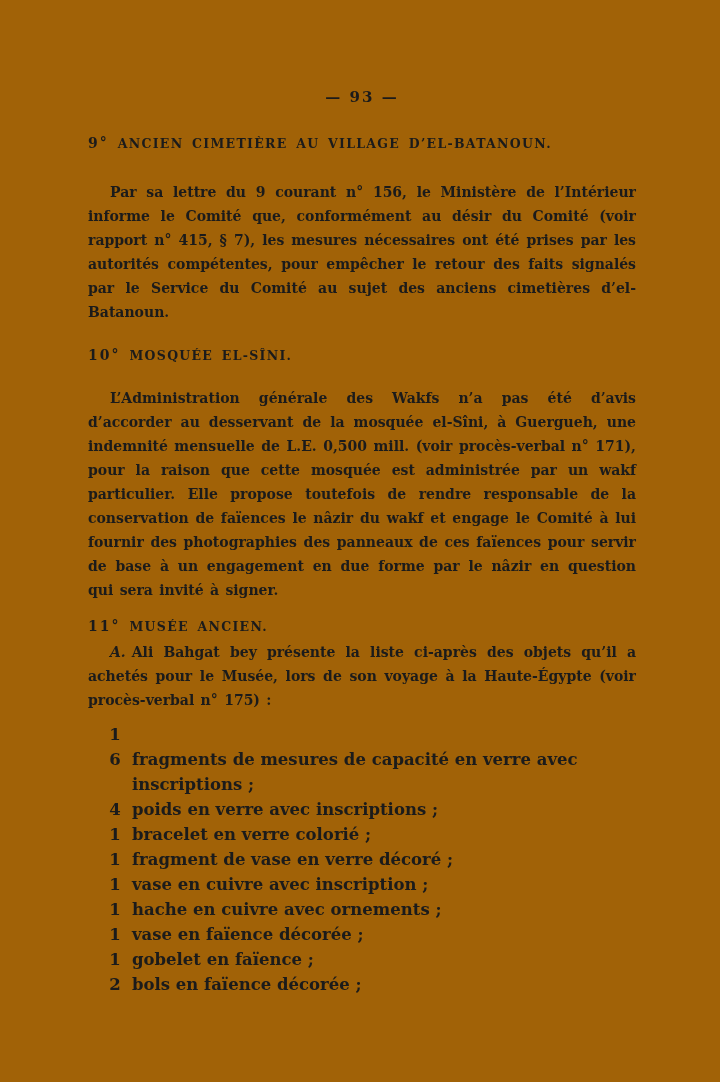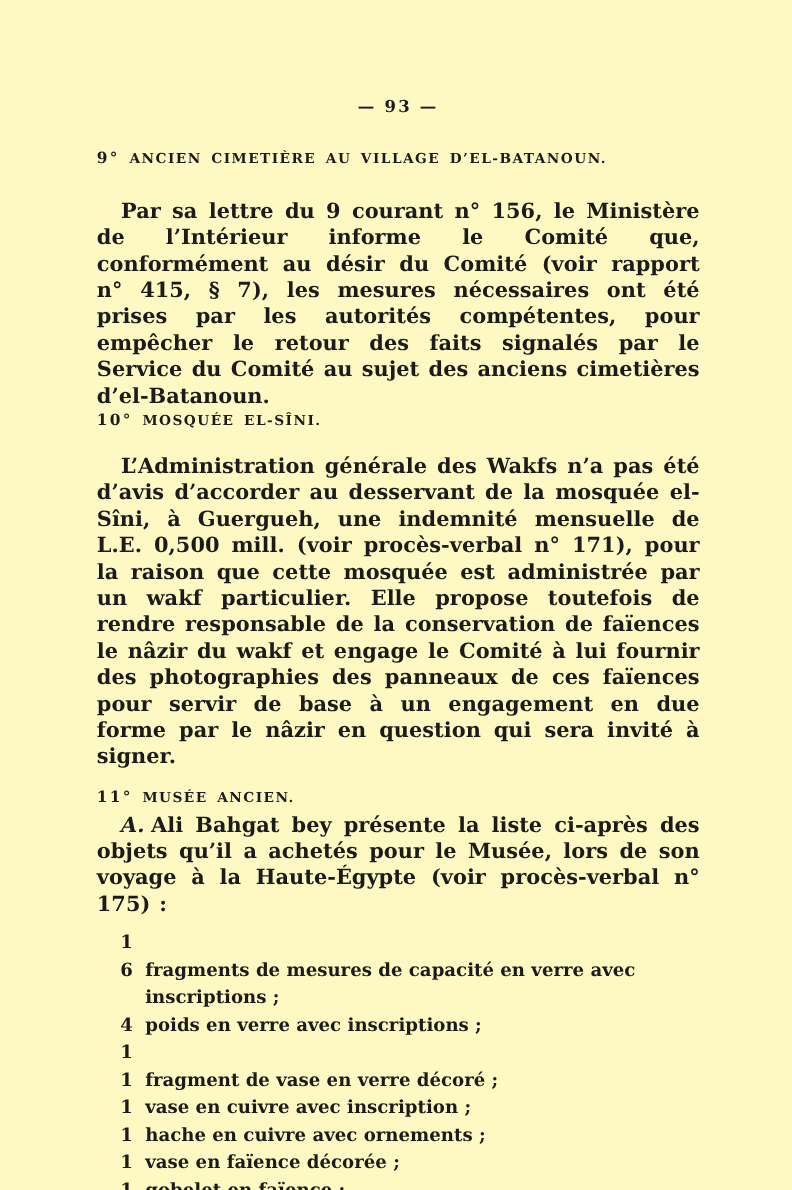--- a/index.html
+++ b/index.html
@@ -1,21 +1,21 @@
 <!DOCTYPE html>
 <html><head>
 <meta charset="utf-8">
 <style>
   * { margin: 0; padding: 0; box-sizing: border-box; }
   html, body { width: 720px; background: #ffffff; }
   .scan-page {
     position: relative;
     width: 720px;
     height: 1082px;
-    background: #fef9c3;
+    background: #a16207;
     font-family: "DejaVu Serif", "Liberation Serif", serif;
     color: #1b1b1b;
     overflow: hidden;
   }
   .text-block {
     position: absolute;
     left: 88px;
     top: 0;
     width: 548px;
   }
@@ -36,24 +36,24 @@
     font-size: 14px;
     letter-spacing: 2px;
     margin-right: 9px;
   }
   .heading .h-title {
     font-size: 12.5px;
     letter-spacing: 1.3px;
     word-spacing: 3px;
   }
   .h9  { margin-top: 28px; }
-  .h10 { }
+  .h10 { margin-top: 22px; }
   .h11 { margin-top: 15px; }
   .para {
-    font-size: 19px;
+    font-size: 14px;
     line-height: 24px;
     font-weight: bold;
     text-align: justify;
     text-indent: 22px;
     word-spacing: 1.5px;
   }
   .p1 { margin-top: 27px; }
   .p2 { margin-top: 21px; }
   .p3 { margin-top: 0; }
   .p4 { margin-top: 4px; }
@@ -110,20 +110,21 @@
       <div class="list-item">
         <span class="qty">6</span>
         <span class="desc">fragments de mesures de capacité en verre avec inscriptions ;</span>
       </div>
       <div class="list-item">
         <span class="qty">4</span>
         <span class="desc">poids en verre avec inscriptions ;</span>
       </div>
       <div class="list-item">
         <span class="qty">1</span>
+        <span class="desc">bracelet en verre colorié ;</span>
       </div>
       <div class="list-item">
         <span class="qty">1</span>
         <span class="desc">fragment de vase en verre décoré ;</span>
       </div>
       <div class="list-item">
         <span class="qty">1</span>
         <span class="desc">vase en cuivre avec inscription ;</span>
       </div>
       <div class="list-item">

